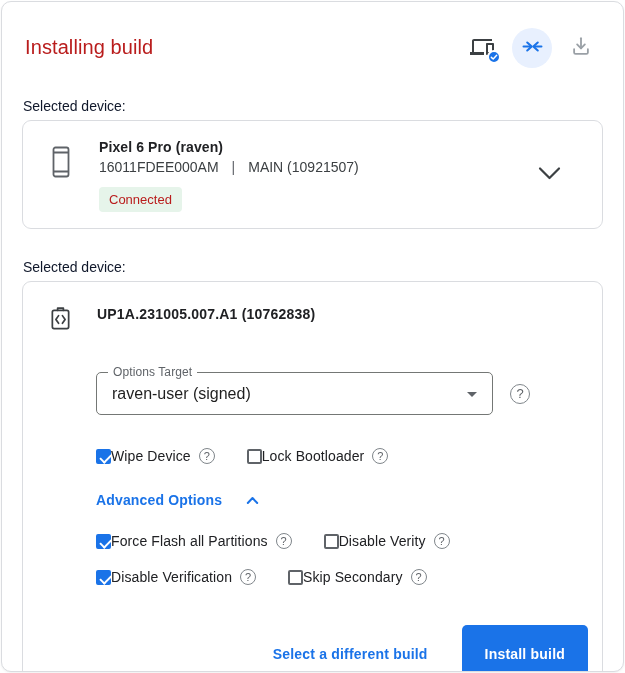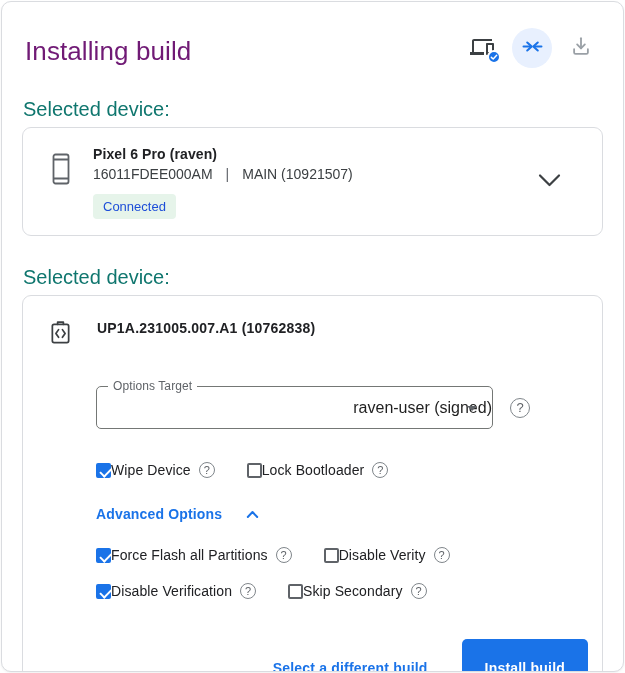--- a/index.html
+++ b/index.html
@@ -15,70 +15,70 @@
     margin: 1px;
     background: #fff;
     border: 1px solid #dadce0;
     border-radius: 10px;
     box-shadow: 0 1px 2px rgba(60,64,67,.08);
     padding: 26px 20px 0 20px;
     overflow: hidden;
   }
   
   .header { display:flex; justify-content:space-between; align-items:flex-start; padding-left:3px; }
-  .title { font-size: 26px; font-weight: 400; color:#701a75; margin-top: 8px; letter-spacing: .1px; }
+  .title { font-size: 20px; font-weight: 400; color:#b91c1c; margin-top: 8px; letter-spacing: .1px; }
   .header-icons { display:flex; align-items:center; gap: 9px; margin-right: 2px; }
   .step { width: 40px; height: 40px; border-radius: 50%; display:flex; align-items:center; justify-content:center; cursor: pointer; }
   .step.active { background: #e8f0fe; }
   .devices-wrap { position: relative; width: 28px; height: 26px; }
   .check-badge {
     position:absolute; right:-4px; bottom:-3px;
     width: 14px; height: 14px; border-radius: 50%;
     background:#1a73e8; border: 2px solid #fff;
     display:flex; align-items:center; justify-content:center;
   }
   
-  .section-label { font-size: 20px; color:#0f766e; margin-top: 30px; padding-left: 1px; }
+  .section-label { font-size: 14px; color:#0f172a; margin-top: 30px; padding-left: 1px; }
   
   .card {
     border: 1px solid #dadce0;
     border-radius: 9px;
     margin-top: 6px;
     background:#fff;
   }
   .device-card { display:flex; align-items:flex-start; padding: 18px 26px 16px 26px; cursor:pointer; }
   .phone-icon { margin-top: 6px; flex: none; }
-  .device-info { margin-left: 20px; flex: 1; }
+  .device-info { margin-left: 26px; flex: 1; }
   .device-name { font-size: 14px; font-weight: 700; color:#202124; letter-spacing:.1px; }
   .device-meta { font-size: 14px; color:#3c4043; margin-top: 4px; }
   .device-meta .sep { margin: 0 13px; color:#5f6368; }
   .badge {
     display:inline-block; margin-top: 12px;
-    background:#e6f4ea; color:#1d4ed8;
+    background:#e6f4ea; color:#b91c1c;
     font-size: 13px; padding: 5px 10px; border-radius: 4px;
   }
   .chevron { align-self:center; margin-right: 14px; cursor:pointer; }
   
   .build-card { padding: 24px 24px 24px 26px; }
   .build-head { display:flex; align-items:flex-start; }
   .build-name { margin-left: 25px; font-size: 14px; font-weight: 700; color:#202124; letter-spacing:.2px; }
   .build-body { margin-left: 47px; }
   
   .target-row { margin-top: 37px; display:flex; align-items:center; }
   .select {
     position: relative; width: 397px; height: 43px;
     border: 1px solid #747775; border-radius: 5px;
     cursor: pointer; background:#fff;
   }
   .float-label {
     position:absolute; top: -8px; left: 11px;
     background:#fff; padding: 0 5px;
     font-size: 12px; color:#5f6368; letter-spacing:.1px;
   }
-  .select-value { display:block; line-height: 41px; padding-left: 15px; font-size: 16px; color:#1f1f1f;text-align:right; }
+  .select-value { display:block; line-height: 41px; padding-left: 15px; font-size: 16px; color:#1f1f1f; }
   .select-arrow {
     position:absolute; right: 15px; top: 19px;
     width:0; height:0;
     border-left: 5px solid transparent; border-right: 5px solid transparent;
     border-top: 5px solid #5f6368;
   }
   .help {
     display:inline-flex; align-items:center; justify-content:center;
     border: 1.5px solid #80868b; border-radius: 50%;
     color:#5f6368; font-weight: 400; cursor: pointer; flex:none;

